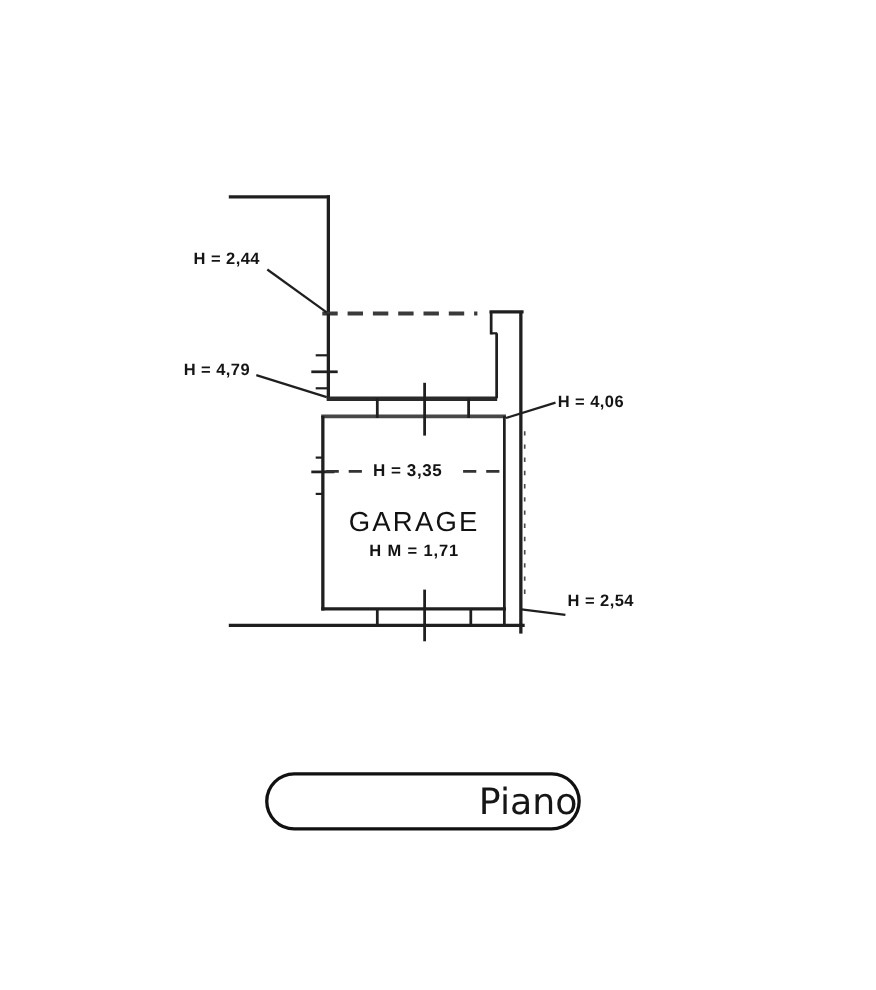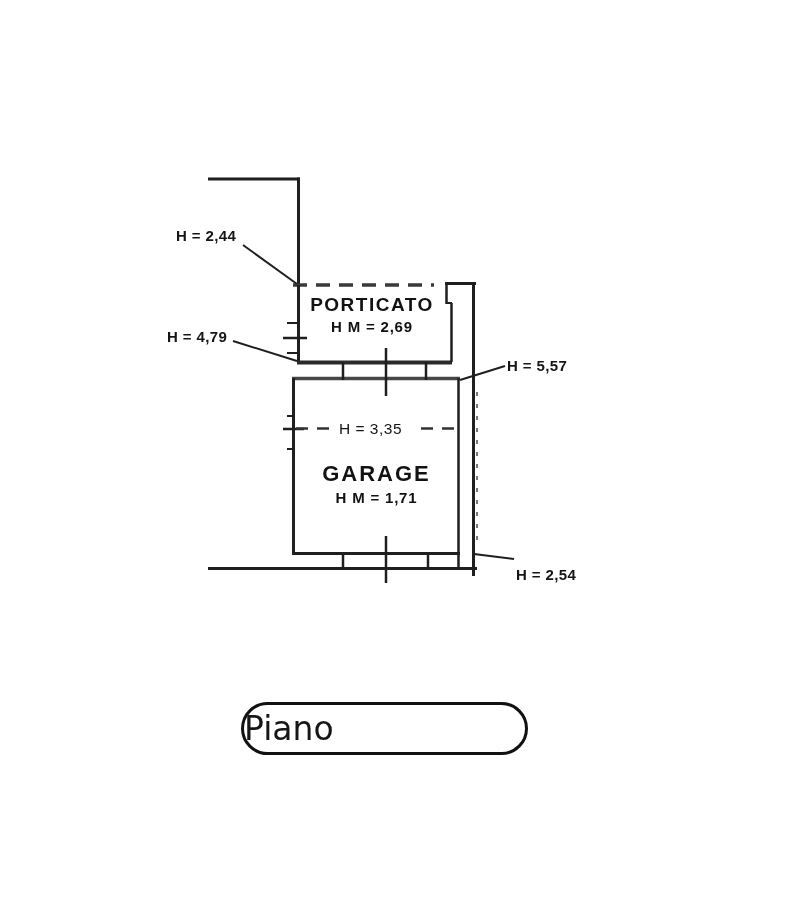--- a/index.html
+++ b/index.html
@@ -34,41 +34,41 @@
     font-size:19px;
     font-weight:700;
     letter-spacing:1.5px;
   }
   .room-h{
     font-size:15px;
     font-weight:700;
     letter-spacing:0.8px;
     margin-top:2px;
   }
-  #garage-label .room-name{font-size:22px;letter-spacing:2px;font-weight:700;}
+  #garage-label .room-name{font-size:25px;letter-spacing:2px;font-weight:400;}
   #h335-label{
     position:absolute;
     left:336px;top:420px;
     font-size:15.5px;
-    font-weight:400;
+    font-weight:700;
     color:#151515;
     letter-spacing:0.5px;
     background:#ffffff;
     padding:0 3px;
   }
   #floor-pill{
     position:absolute;
     left:241px;top:702px;
     width:287px;height:53px;
     border:3px solid #111111;
     border-radius:30px;
     box-sizing:border-box;
     display:flex;
     align-items:center;
-    justify-content:flex-start;
+    justify-content:flex-end;
     gap:13px;
     background:#ffffff;
   }
   #floor-pill .w1{
     font-family:"DejaVu Sans",sans-serif;
     font-size:33px;
     font-weight:400;
     color:#161616;
   }
   #floor-pill .w2{
@@ -132,30 +132,26 @@
     <line x1="243" y1="245" x2="297" y2="284" stroke="#1f1f1f" stroke-width="2"></line>
     <line x1="233" y1="341" x2="297" y2="361" stroke="#1f1f1f" stroke-width="2"></line>
     <line x1="505" y1="366" x2="460" y2="380" stroke="#1f1f1f" stroke-width="2"></line>
     <line x1="514" y1="559" x2="474" y2="554" stroke="#1f1f1f" stroke-width="2"></line>
   </svg>
 
   <div class="meas" style="left:176px;top:227px">H = 2,44</div>
 
   <div class="meas" style="left:167px;top:328px">H = 4,79</div>
 
-  <div class="meas" style="left:507px;top:357px">H = 5,57</div>
+  <div class="meas" style="left:507px;top:357px">H = 4,06</div>
 
-  <div class="meas" style="left:516px;top:566px">H = 2,54</div>
+  <div class="meas" style="left:516px;top:538px">H = 2,54</div>
 
   <div id="h335-label">H = 3,35</div>
 
-  <div class="room-label" id="porticato-label" style="left:299px;top:294px;width:146px;">
-    <div class="room-name">PORTICATO</div>
-    <div class="room-h">H M = 2,69</div>
-  </div>
 
   <div class="room-label" id="garage-label" style="left:294px;top:461px;width:165px;">
     <div class="room-name">GARAGE</div>
     <div class="room-h">H M = 1,71</div>
   </div>
 
   <div id="floor-pill">
     <span class="w1">Piano</span>
   </div>
 

